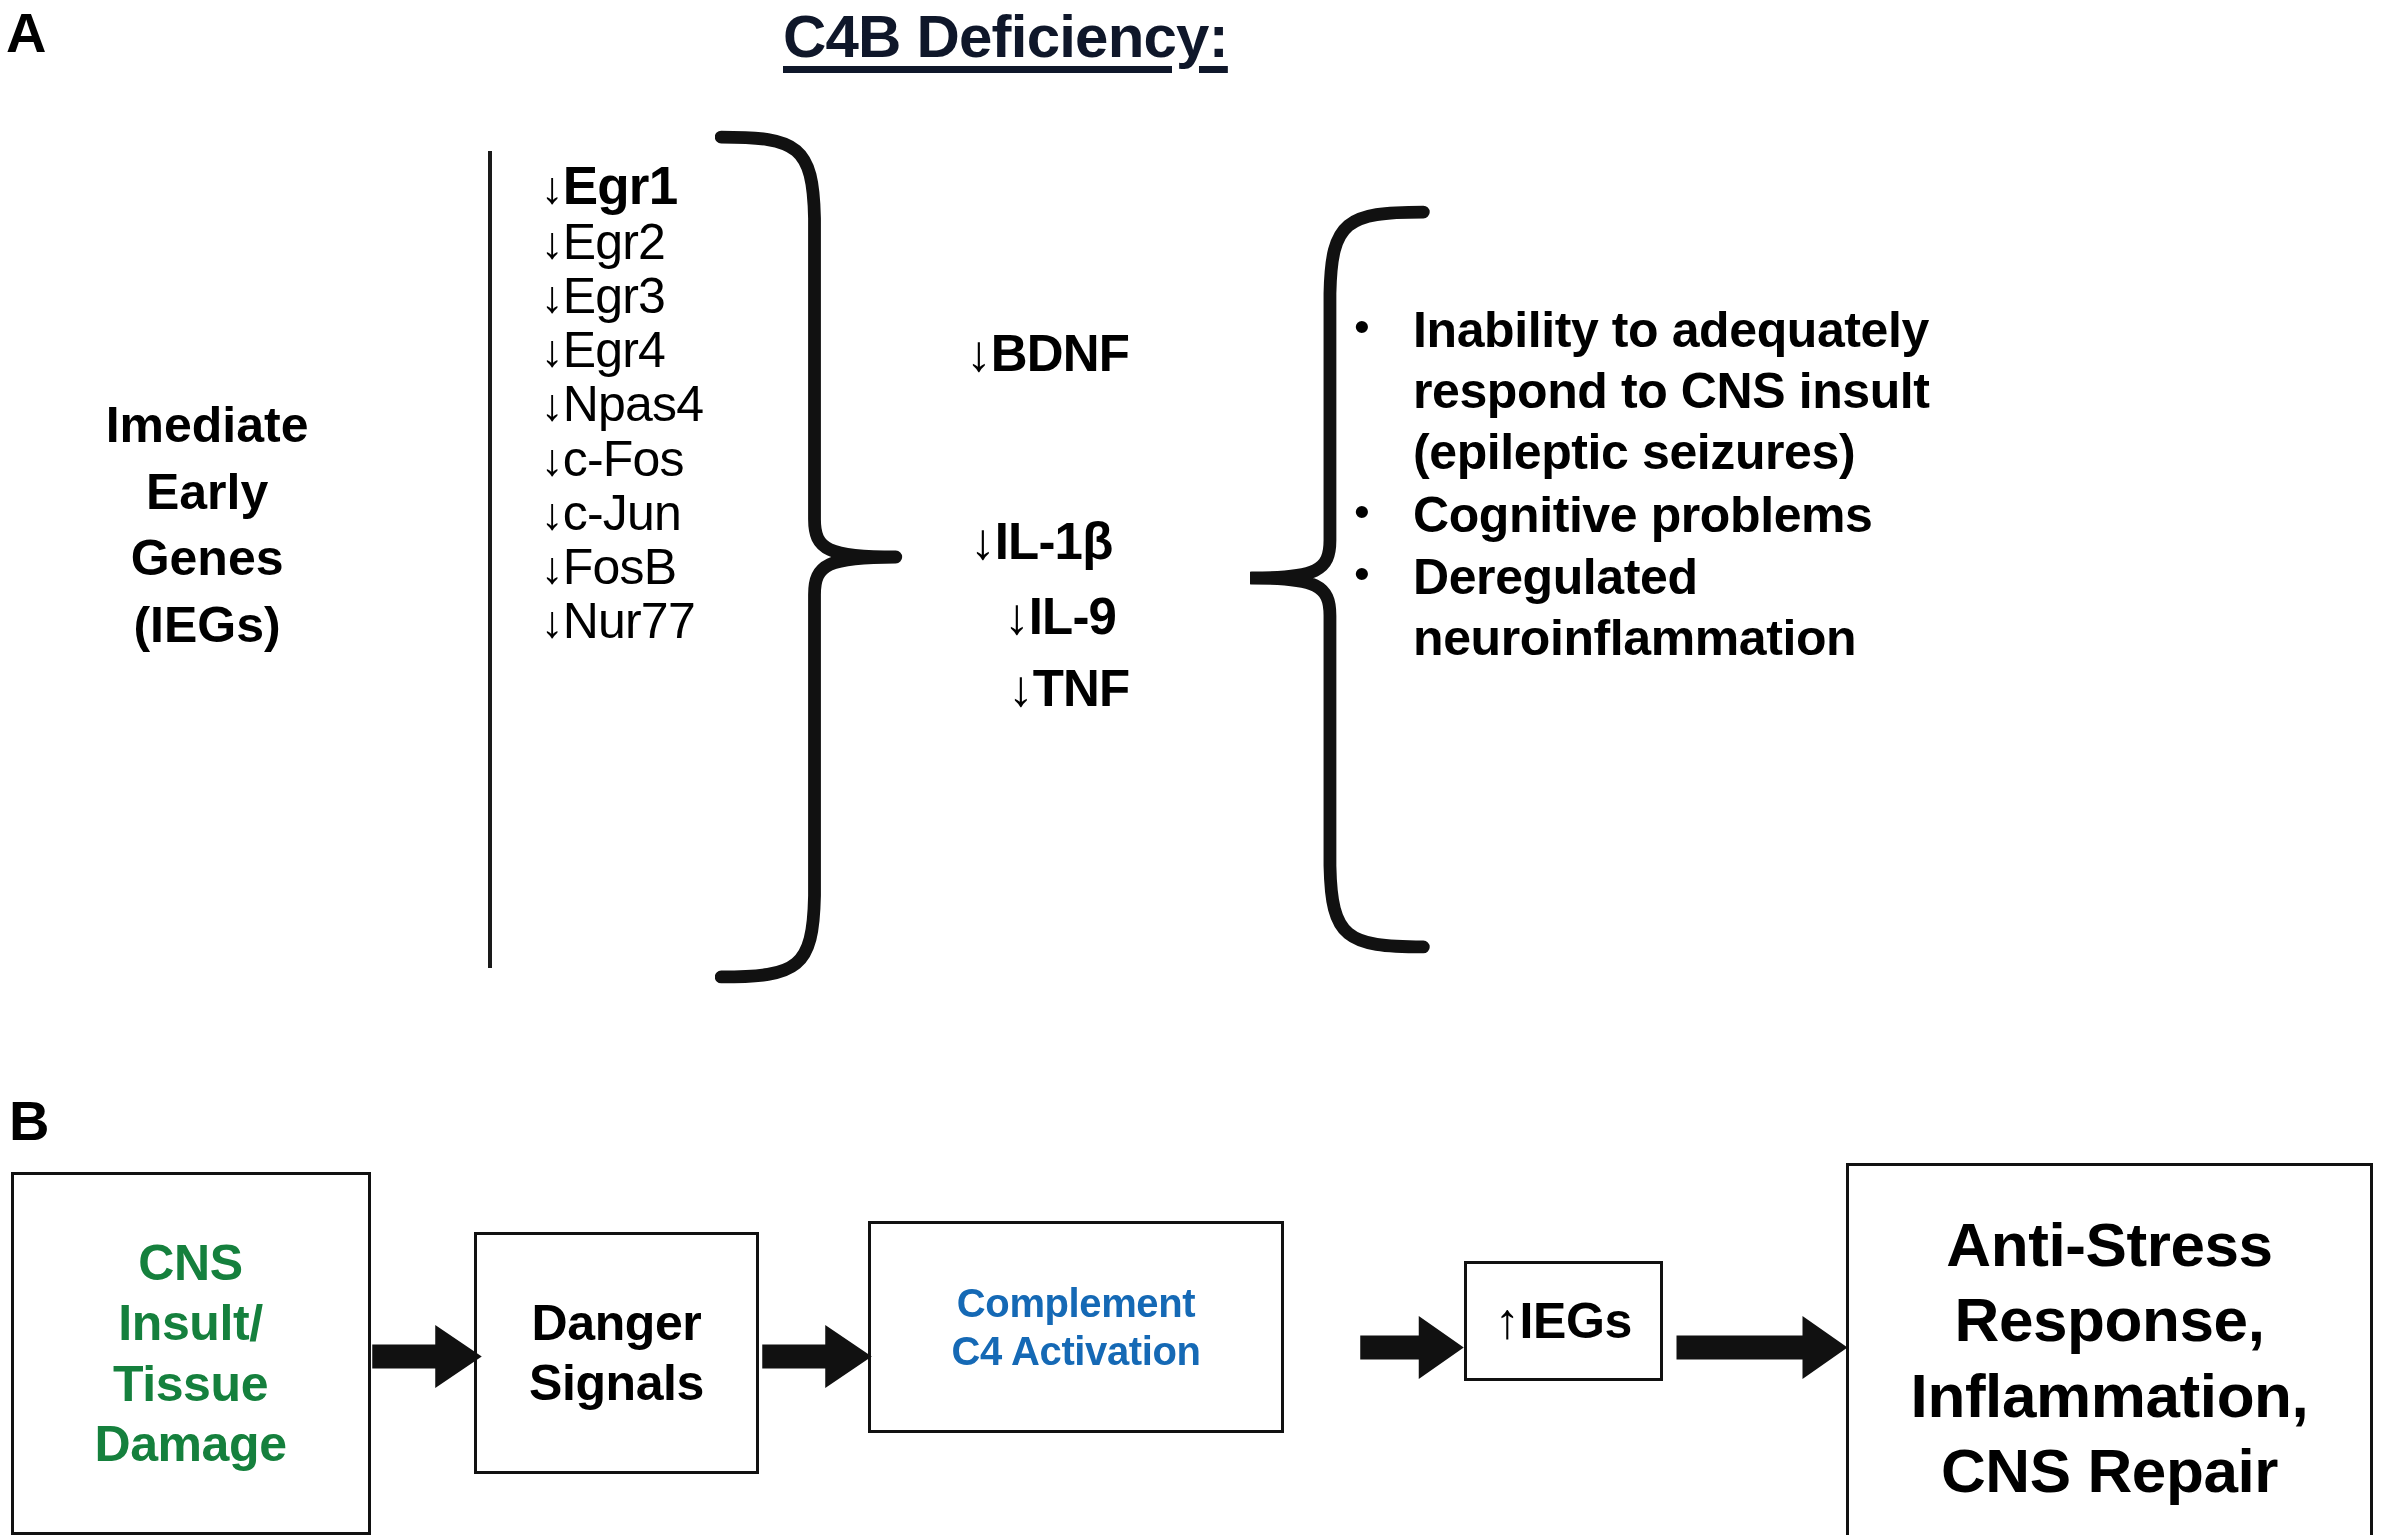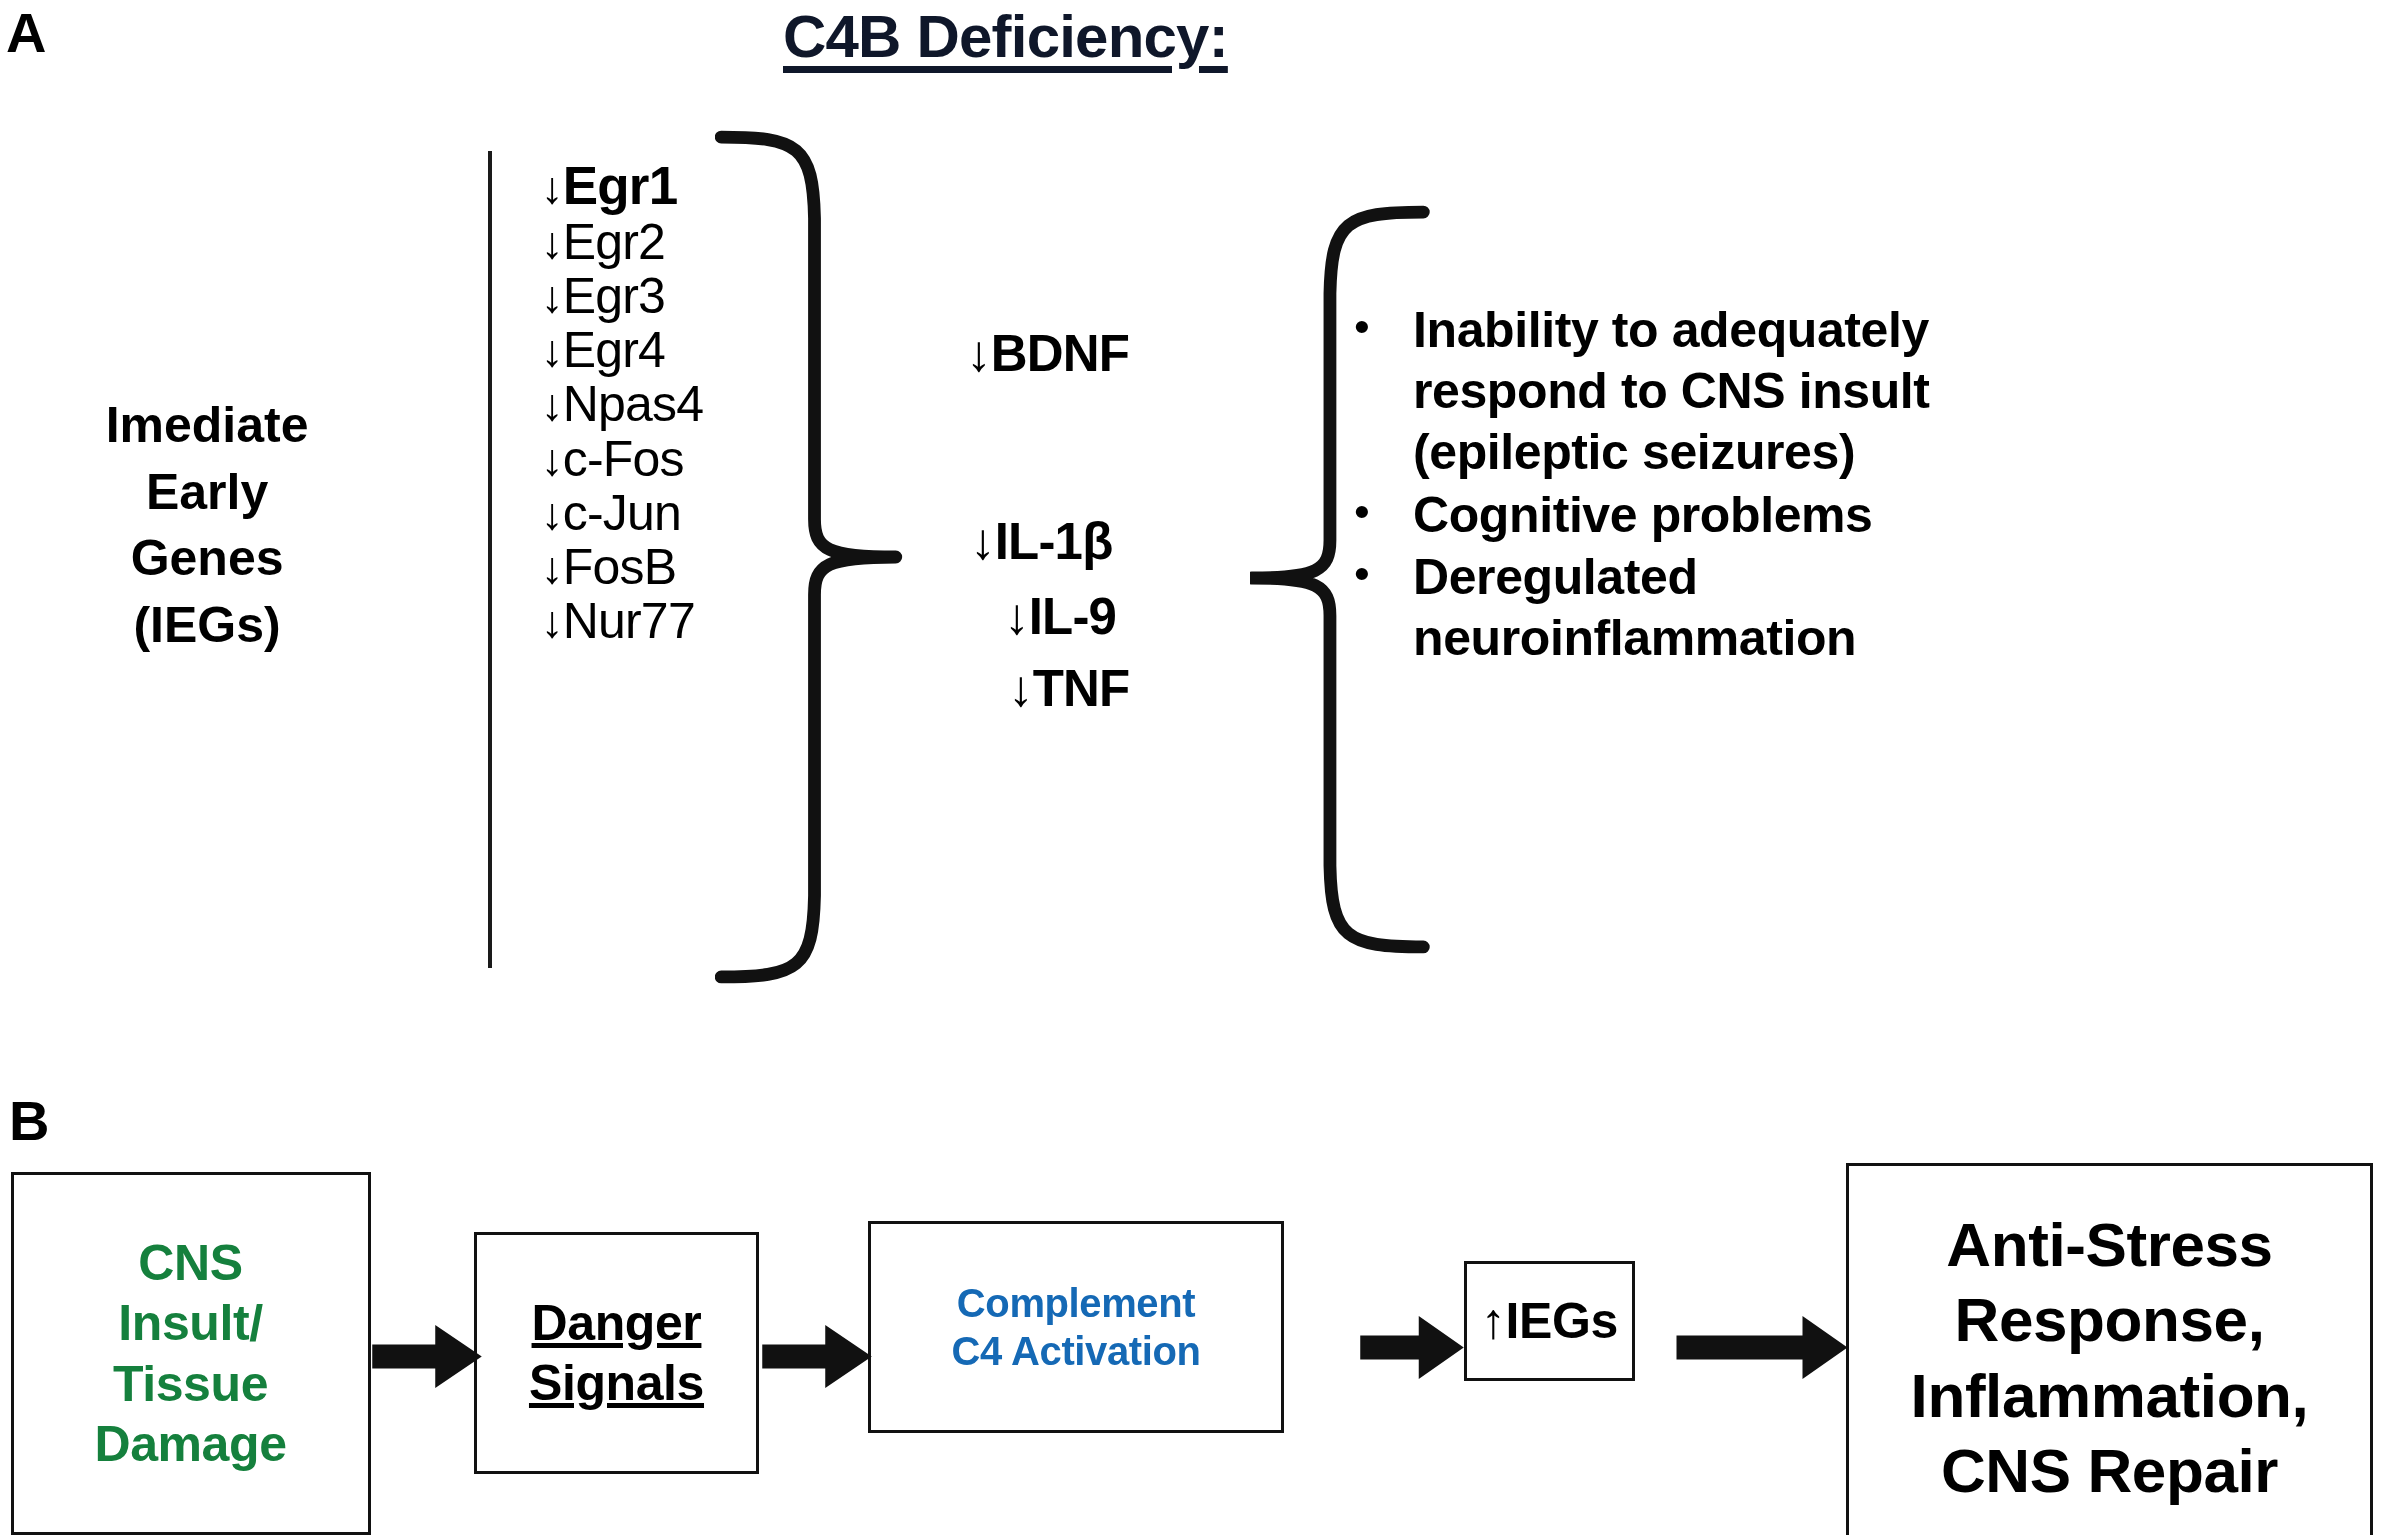--- a/index.html
+++ b/index.html
@@ -145,21 +145,21 @@
     align-items: center;
     justify-content: center;
     text-align: center;
     font-weight: bold;
     line-height: 1.21;
     letter-spacing: -0.4px;
   }
   #box-cns        { left: 10.5px;   top: 1172px; width: 360px;  height: 363px; font-size: 50px; }
   #box-danger     { left: 474px;  top: 1232px; width: 285px;  height: 242px; font-size: 50px; }
   #box-c4         { left: 868px; top: 1221px; width: 416px;  height: 212px; font-size: 40px; color: #1569b5; }
-  #box-iegs       { left: 1464px; top: 1261px; width: 171px;  height: 120px; font-size: 50px; }
+  #box-iegs       { left: 1464px; top: 1261px; width: 199px;  height: 120px; font-size: 50px; }
   #box-anti       { left: 1846px; top: 1143px; width: 527px;  height: 389px; font-size: 62px; margin-top: 20px; }
 
   
   .flow-arrow { position: absolute; }
   #arrow-1 { left: 372px;  top: 1319px; }
   #arrow-2 { left: 762px; top: 1319px; }
   #arrow-3 { left: 1360px; top: 1310px; }
   #arrow-4 { left: 1676px; top: 1310px; }
 </style>
 </head>
@@ -244,21 +244,21 @@
   <div class="panel-label" id="panel-b-label">B</div>
 
   <div class="flow-box" id="box-cns" style="color: #15803d;">
       <div>
         <div>CNS</div>
         <div>Insult/</div>
         <div>Tissue</div>
         <div>Damage</div>
       </div>
     </div>
-  <div class="flow-box" id="box-danger" style="color: rgb(0, 0, 0); text-decoration: underline;">
+  <div class="flow-box" id="box-danger" style="color: rgb(0, 0, 0);">
       <div>
         <div>Danger</div>
         <div>Signals</div>
       </div>
     </div>
   <div class="flow-box" id="box-c4" style="color: rgb(21, 105, 181);">
       <div>
         <div>Complement</div>
         <div>C4 Activation</div>
       </div>

